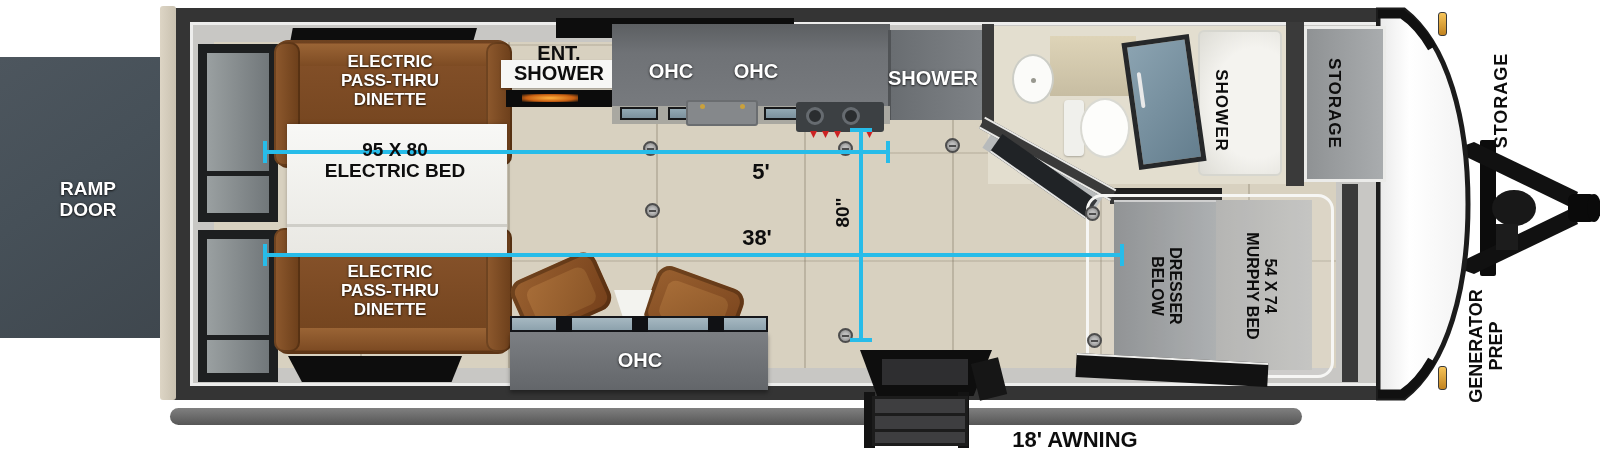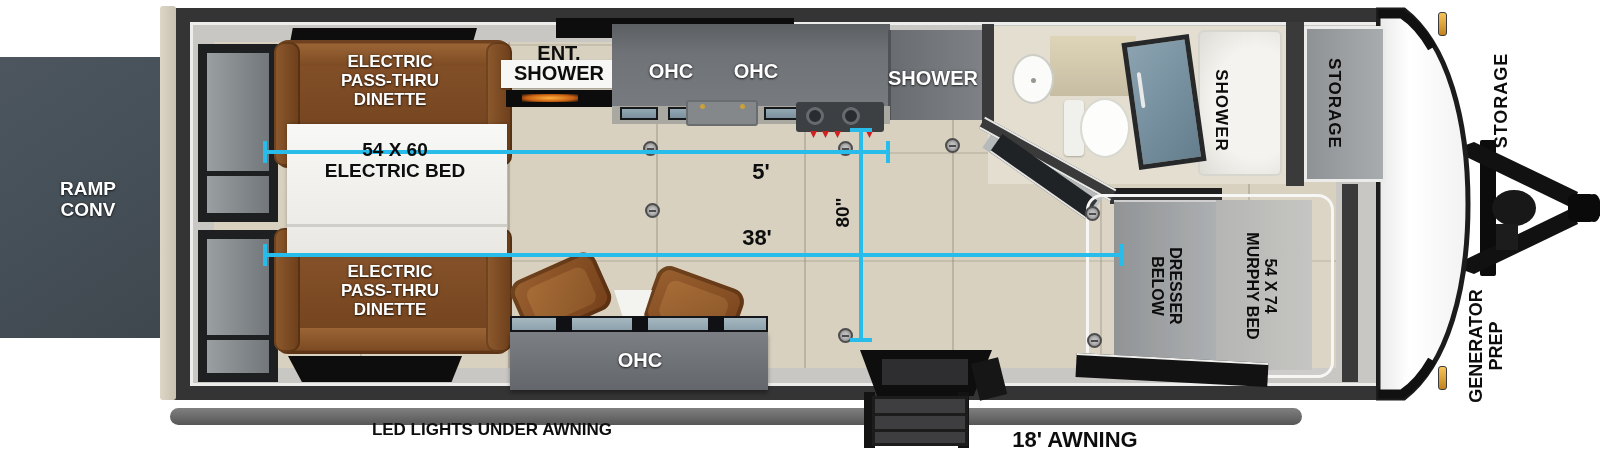--- a/index.html
+++ b/index.html
@@ -88,21 +88,21 @@
   .awningbar{left:170px;top:408px;width:1132px;height:17px;border-radius:9px;background:linear-gradient(180deg,#808080,#565656);}
   .amber{width:9px;height:24px;border-radius:3px;background:linear-gradient(180deg,#f6c459,#c2831f);border:1px solid #3a3a3a;box-sizing:border-box;}
 </style>
 </head>
 <body>
 
 <div class="scene">
 
   <div class="abs ramp" style="z-index:1;"></div>
   <div class="lbl lbl-w" style="left:8px;top:178px;width:160px;font-size:19px;z-index:8;">RAMP
-CONV</div>
+DOOR</div>
 
   <div class="abs body-wall" style="z-index:2;"></div>
   <div class="abs side-strip" style="z-index:3;"></div>
   <div class="abs interior" style="z-index:3;"></div>
   <div class="abs floor" style="z-index:4;"></div>
 
   <div class="abs topper" style="left:289px;top:28px;width:188px;height:20px;z-index:5;clip-path:polygon(2% 0,100% 0,97% 100%,0 100%);"></div>
   <div class="abs topper" style="left:556px;top:18px;width:238px;height:20px;z-index:5;"></div>
   <div class="abs topper" style="left:288px;top:356px;width:174px;height:26px;z-index:5;clip-path:polygon(0 0,100% 0,94% 100%,8% 100%);"></div>
 
@@ -125,21 +125,21 @@
   </div>
   <div class="abs bedwhite" style="z-index:6;">
     <div style="position:absolute;left:0;top:100px;width:100%;height:3px;background:#cfcec8;"></div>
   </div>
   <div class="lbl lbl-w" style="left:295px;top:52px;width:190px;font-size:17px;z-index:8;">ELECTRIC
 PASS-THRU
 DINETTE</div>
   <div class="lbl lbl-w" style="left:295px;top:262px;width:190px;font-size:17px;z-index:8;">ELECTRIC
 PASS-THRU
 DINETTE</div>
-  <div class="lbl lbl-b" style="left:300px;top:139px;width:190px;font-size:19px;z-index:8;">54 X 60
+  <div class="lbl lbl-b" style="left:300px;top:139px;width:190px;font-size:19px;z-index:8;">95 X 80
 ELECTRIC BED</div>
 
   <div class="abs entwhite" style="z-index:5;"></div>
   <div class="abs fireplace" style="z-index:5;">
       <div class="flame"></div>
     </div>
   <div class="lbl lbl-b" style="left:503px;top:42px;width:112px;font-size:20px;z-index:8;">ENT.</div>
   <div class="lbl lbl-b" style="left:503px;top:62px;width:112px;font-size:20px;z-index:8;">SHOWER</div>
 
   <div class="abs counter" style="z-index:5;"></div>
@@ -280,16 +280,15 @@
     <rect x="116" y="66" width="28" height="28" rx="6" fill="#0a0a0a"></rect>
     <ellipse cx="142" cy="80" rx="7" ry="14" fill="#0a0a0a"></ellipse>
   </svg>
   <div class="abs amber" style="left:1438px;top:12px;z-index:5;"></div>
   <div class="abs amber" style="left:1438px;top:366px;z-index:5;"></div>
   <div class="lbl lbl-b rotm90" style="left:1436px;top:90px;width:130px;height:21px;font-size:18px;letter-spacing:1px;z-index:8;">STORAGE</div>
   <div class="lbl lbl-b rotm90" style="left:1410px;top:318px;width:168px;height:56px;font-size:18px;z-index:8;">GENERATOR
 PREP</div>
 
   <div class="abs awningbar" style="z-index:1;"></div>
-  <div class="lbl lbl-b" style="left:342px;top:420px;width:300px;font-size:17px;z-index:8;">LED LIGHTS UNDER AWNING</div>
   <div class="lbl lbl-b" style="left:975px;top:428px;width:200px;font-size:22px;z-index:8;">18' AWNING</div>
 
 </div>
 
 </body></html>

